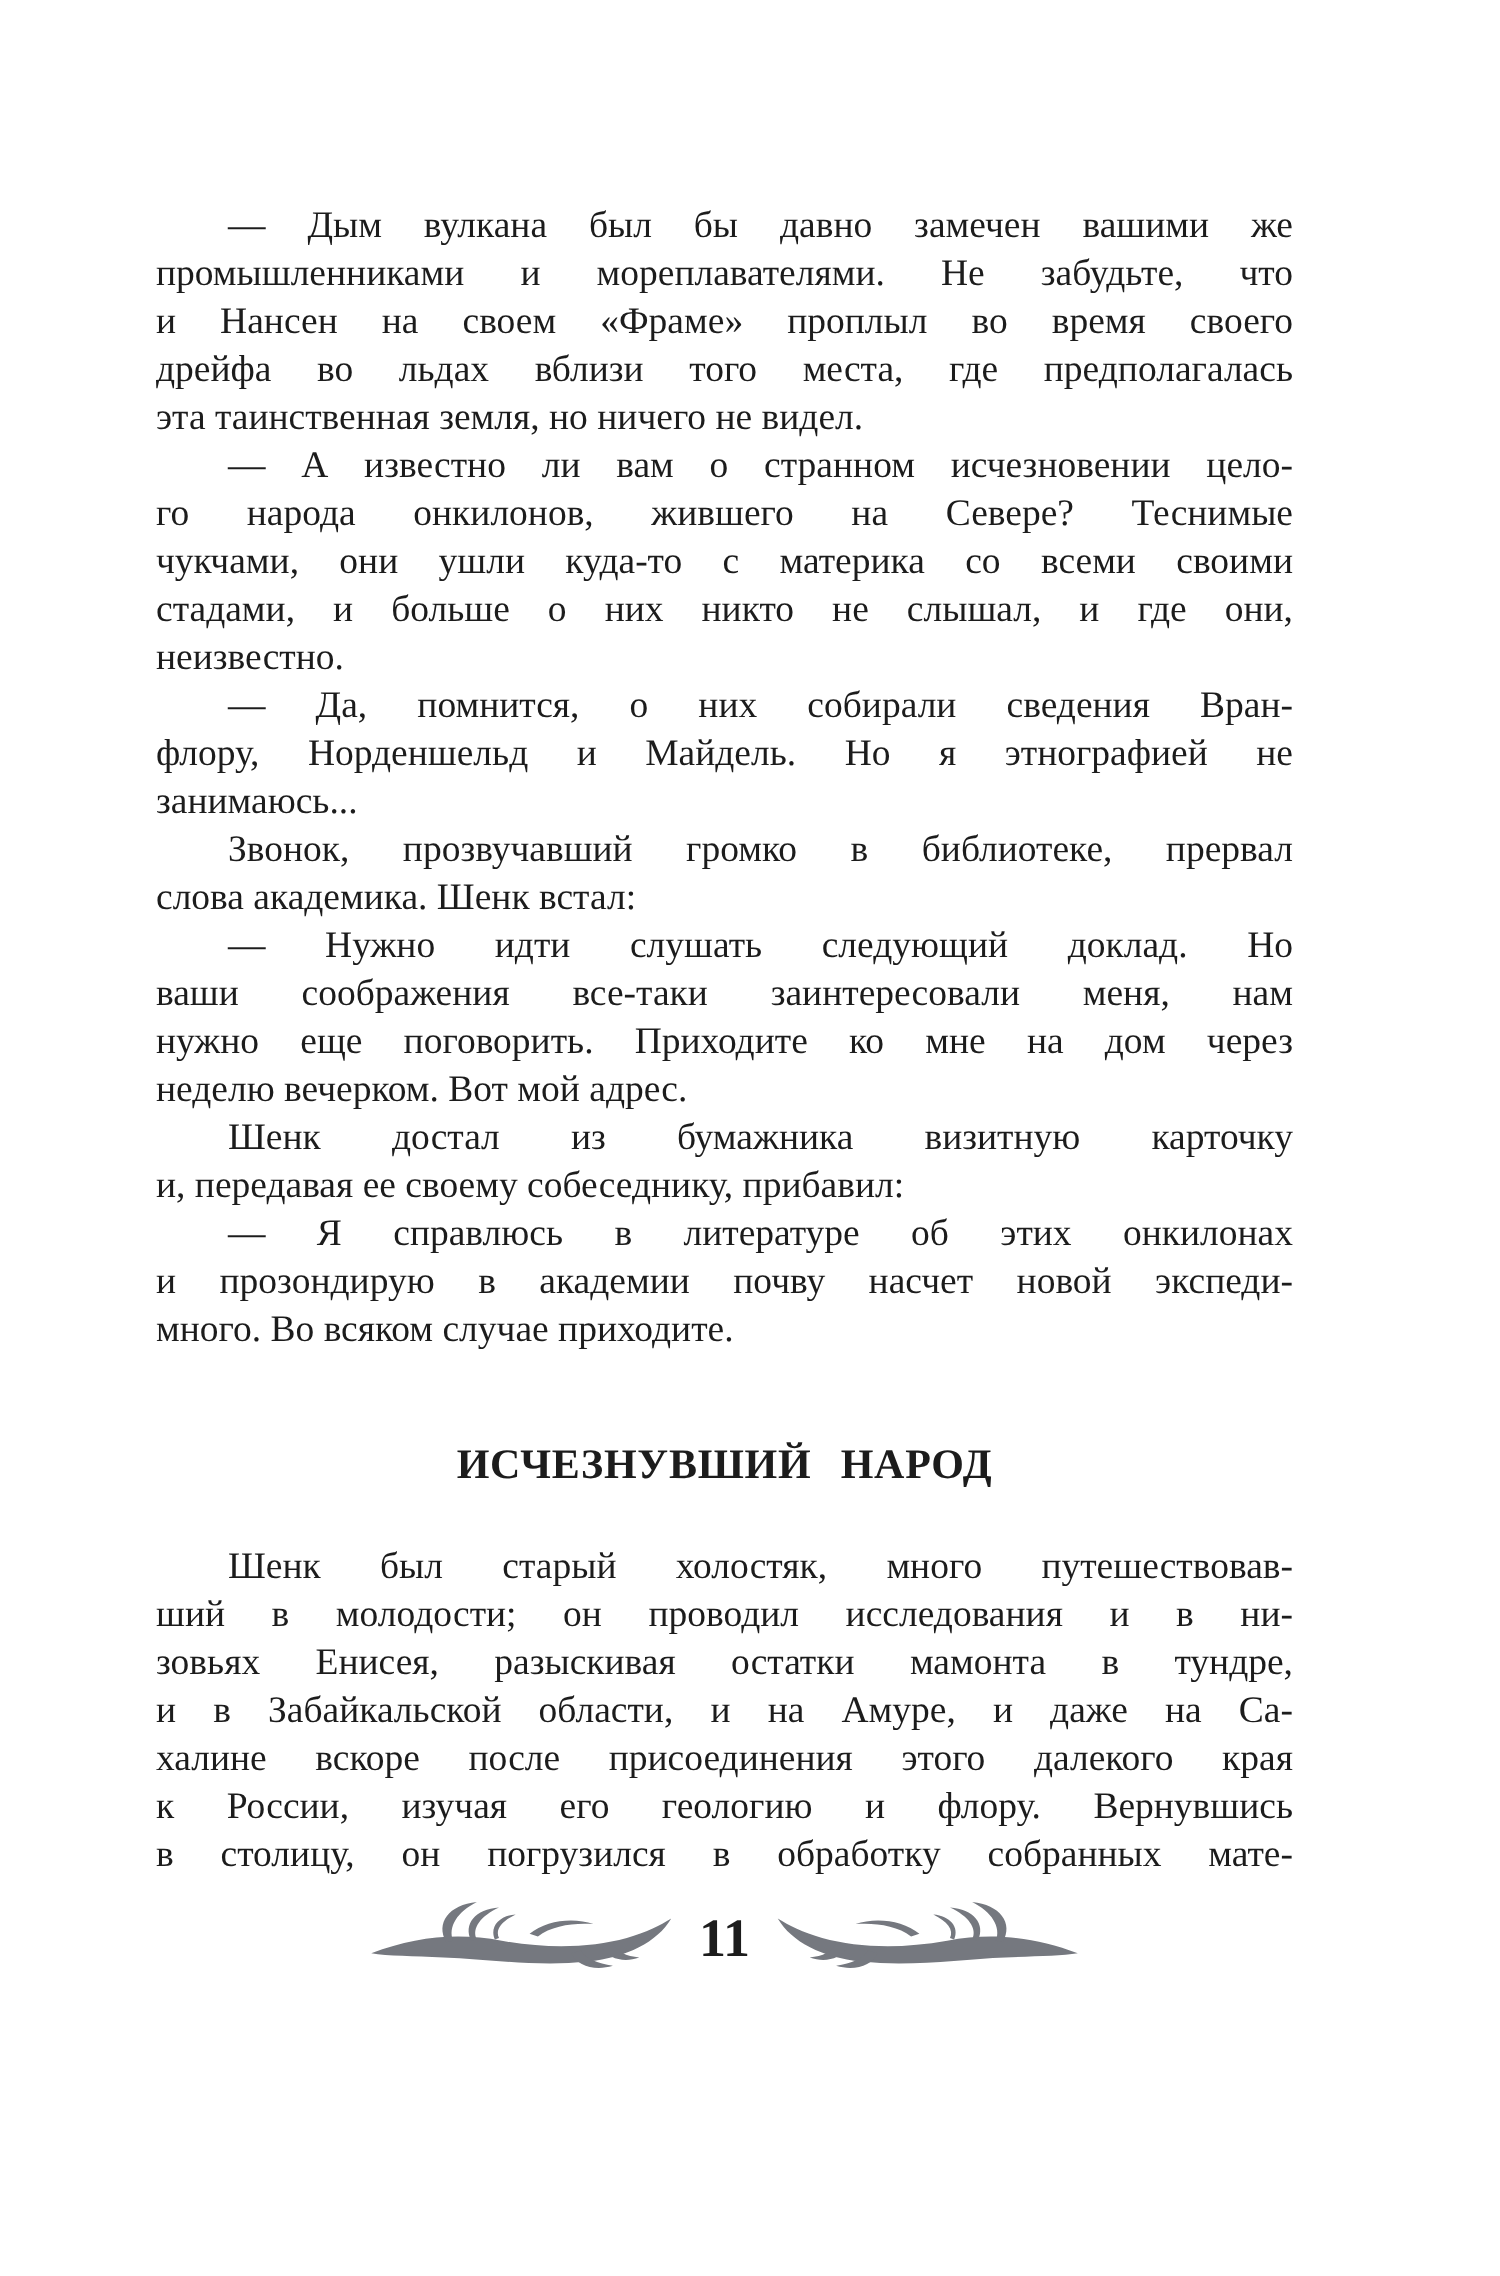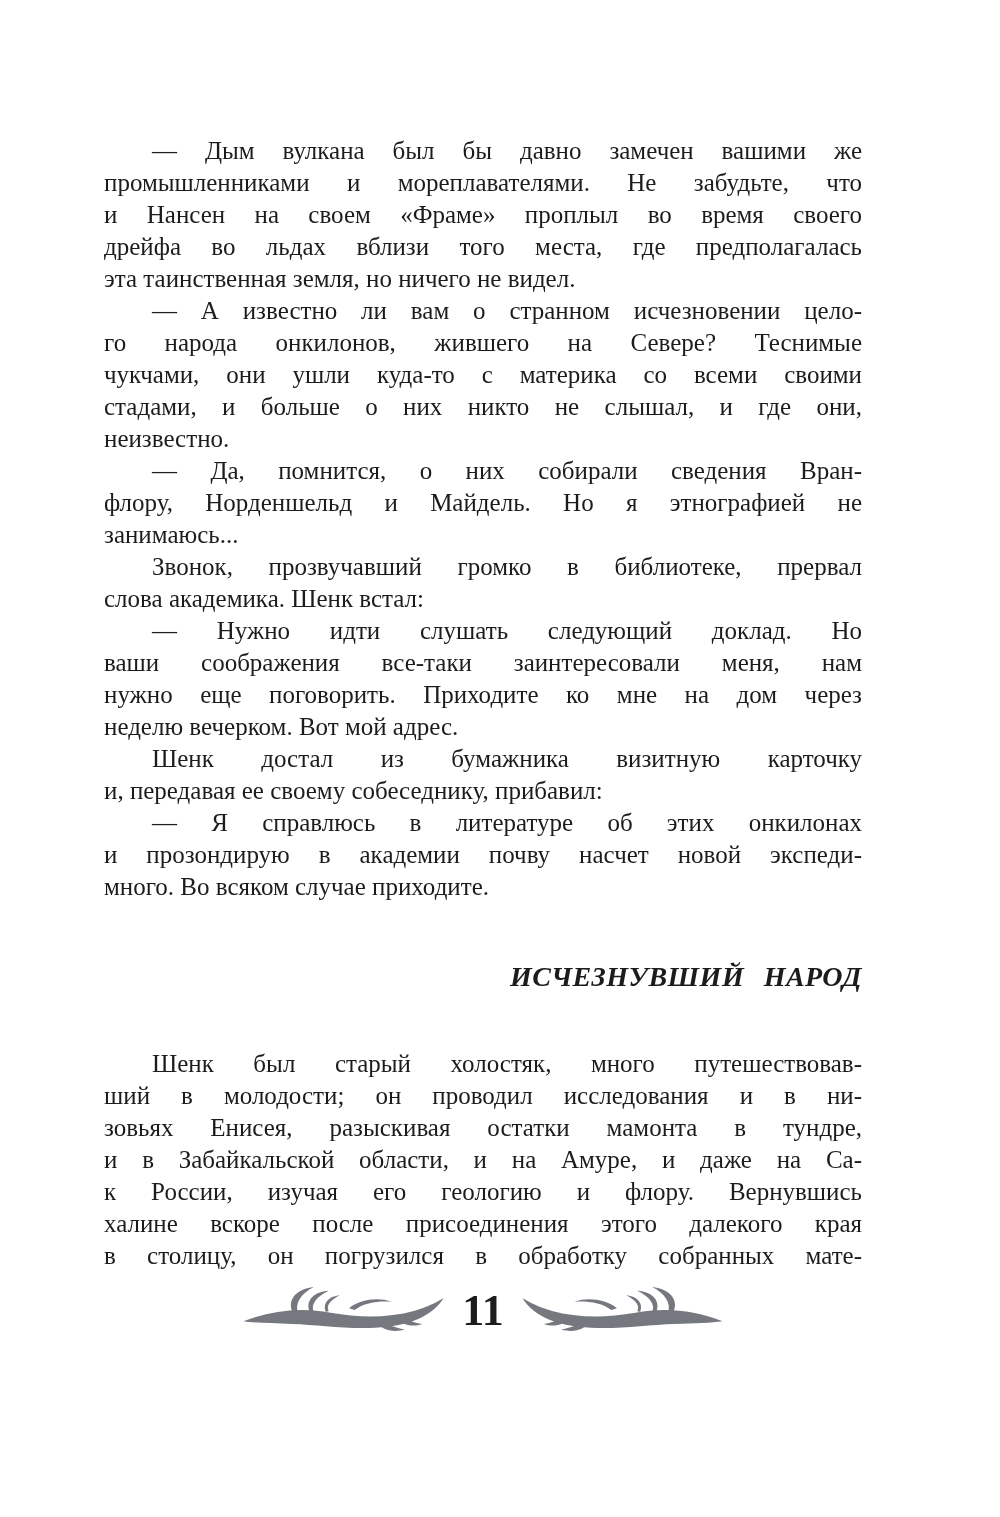--- a/index.html
+++ b/index.html
@@ -37,45 +37,44 @@
   }
   .line {
     display: block;
     text-align: justify;
     text-align-last: justify;
     white-space: normal;
   }
   .line.first { text-indent: 48px; }
   .line.last  { text-align-last: left; }
   .chapter-heading {
-    margin: 57px 0 54px 0;
+    margin: 57px 0 35px 0;
     font-size: 28px;
     line-height: 34px;
     font-weight: bold;
-    text-align: right;
+    text-align: center;
     letter-spacing: 0.5px;
     word-spacing: 12px;
-    font-style: italic;
   }
   .page-footer {
     margin-top: 14px;
     display: flex;
     align-items: center;
     justify-content: center;
     gap: 12px;
   }
   .flourish {
     width: 205px;
     height: 50px;
     flex: 0 0 auto;
   }
   .flourish path { fill: var(--flourish); }
   .flourish.mirrored { transform: scaleX(-1); }
   .page-number {
-    font-size: 44px;
+    font-size: 36px;
     line-height: 44px;
     font-weight: bold;
     color: var(--ink);
     padding: 0 4px;
   }
 </style>
 </head>
 <body>
 
 <div class="page">
@@ -123,22 +122,22 @@
       </div>
 
     <h2 class="chapter-heading">ИСЧЕЗНУВШИЙ НАРОД</h2>
 
     <div id="paras-after">
         <p class="para">
           <span class="line first">Шенк был старый холостяк, много путешествовав-</span>
           <span class="line">ший в молодости; он проводил исследования и в ни-</span>
           <span class="line">зовьях Енисея, разыскивая остатки мамонта в тундре,</span>
           <span class="line">и в Забайкальской области, и на Амуре, и даже на Са-</span>
+          <span class="line">халине вскоре после присоединения этого далекого края</span>
           <span class="line">к России, изучая его геологию и флору. Вернувшись</span>
-          <span class="line">халине вскоре после присоединения этого далекого края</span>
           <span class="line">в столицу, он погрузился в обработку собранных мате-</span>
         </p>
       </div>
 
     <div class="page-footer">
       <svg class="flourish" viewBox="0 0 220 54" xmlns="http://www.w3.org/2000/svg" aria-hidden="true">
         <path d="M2 38 C 34 26, 64 23, 96 29 C 130 35, 160 34, 186 27 C 200 23, 210 18, 218 13 C 208 30, 186 41, 158 44 C 120 48, 86 42, 54 41 C 32 40, 14 40, 2 38 Z"></path>
         <path d="M56 30 C 48 16, 58 3, 78 1 C 64 8, 57 19, 61 29 Z"></path>
         <path d="M74 29 C 68 17, 77 6, 94 5 C 81 11, 74 20, 78 28 Z"></path>
         <path d="M91 28 C 87 19, 94 11, 106 10 C 96 15, 91 21, 94 27 Z"></path>

